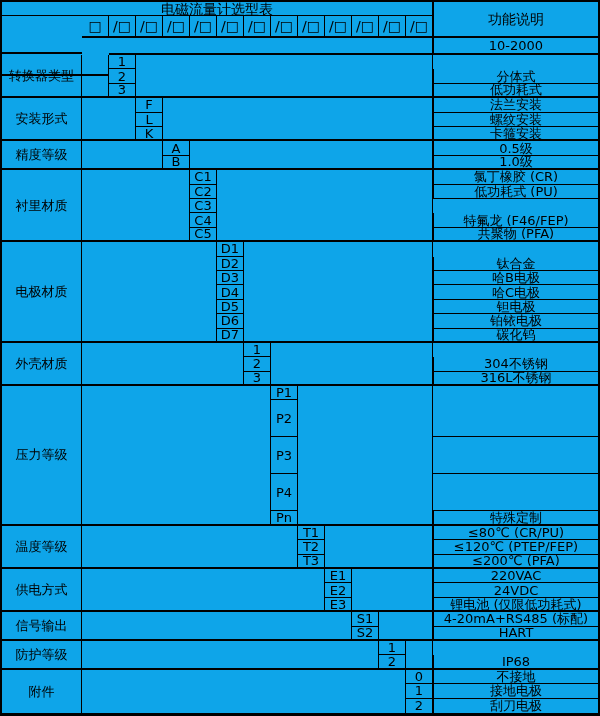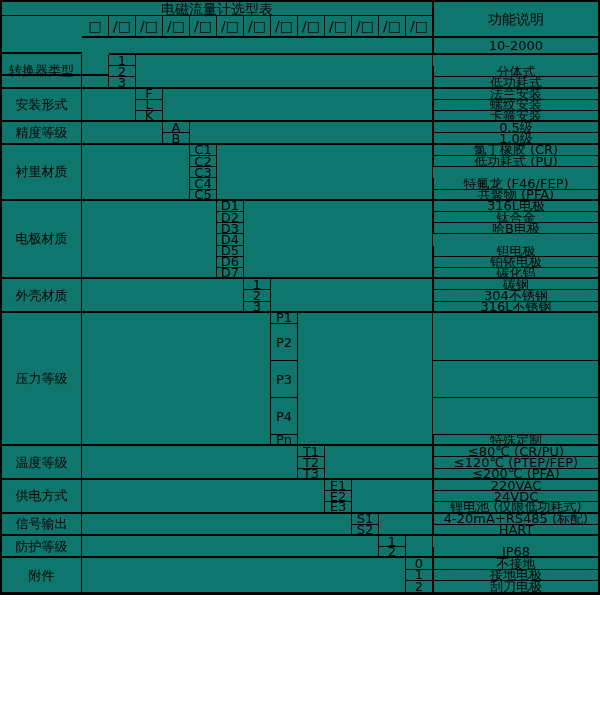--- a/index.html
+++ b/index.html
@@ -1,24 +1,24 @@
 <!DOCTYPE html>
 <html><head>
 <meta charset="utf-8">
 <style>
   * { box-sizing: border-box; margin: 0; padding: 0; }
   html, body { background: #ffffff; }
   body { width: 600px; font-family: "DejaVu Sans", "Liberation Sans", sans-serif; color: #000; }
   .tbl{
-    width: 600px; height: 595px;
+    width: 600px; height: 716px;
     border: 2px solid #000; border-bottom-width: 3px;
     display: grid;
     grid-template-columns: 80px 27px repeat(12, 27px) minmax(0,1fr);
     grid-template-rows: 14px 22px 17px repeat(41, 1fr);
-    background: #0f766e;
+    background: #0ea5e9;
   }
   .c{
     display: flex; align-items: center; justify-content: center;
     border-right: 1px solid #000; border-bottom: 1px solid #000;
     font-size: 13px; line-height: 1; white-space: nowrap;
     overflow: hidden; min-width: 0; min-height: 0;
   }
   .lt{ justify-content: flex-start; padding-left: 3px; margin-top: 36px; }
   .gs{ border-bottom-width: 2px; }   
   .nb{ border-bottom: none; }        
@@ -97,34 +97,33 @@
   <div class="c gs" style="grid-area:17/1/24/2">电极材质</div>
   <div class="c gs" style="grid-area:17/2/24/7"></div>
   <div class="c" style="grid-area:17/7/18/8">D1</div>
   <div class="c" style="grid-area:18/7/19/8">D2</div>
   <div class="c" style="grid-area:19/7/20/8">D3</div>
   <div class="c" style="grid-area:20/7/21/8">D4</div>
   <div class="c" style="grid-area:21/7/22/8">D5</div>
   <div class="c" style="grid-area:22/7/23/8">D6</div>
   <div class="c gs" style="grid-area:23/7/24/8">D7</div>
   <div class="c gs" style="grid-area:17/8/24/15"></div>
-  <div class="c desc" style="grid-area:17/15/18/16">316L电极</div>
   <div class="c desc" style="grid-area:18/15/19/16">钛合金</div>
   <div class="c desc" style="grid-area:19/15/20/16">哈B电极</div>
+  <div class="c desc" style="grid-area:20/15/21/16">哈C电极</div>
   <div class="c desc" style="grid-area:21/15/22/16">钽电极</div>
   <div class="c desc" style="grid-area:22/15/23/16">铂铱电极</div>
   <div class="c desc gs" style="grid-area:23/15/24/16">碳化钨</div>
 
   <div class="c gs" style="grid-area:24/1/27/2">外壳材质</div>
   <div class="c gs" style="grid-area:24/2/27/8"></div>
   <div class="c" style="grid-area:24/8/25/9">1</div>
   <div class="c" style="grid-area:25/8/26/9">2</div>
   <div class="c gs" style="grid-area:26/8/27/9">3</div>
   <div class="c gs" style="grid-area:24/9/27/15"></div>
-  <div class="c desc" style="grid-area:24/15/25/16">碳钢</div>
   <div class="c desc" style="grid-area:25/15/26/16">304不锈钢</div>
   <div class="c desc gs" style="grid-area:26/15/27/16">316L不锈钢</div>
 
   <div class="c gs" style="grid-area:27/1/32/2">压力等级</div>
   <div class="c gs" style="grid-area:27/2/32/9"></div>
   <div class="c" style="grid-area:27/9/28/10">P1</div>
   <div class="c" style="grid-area:28/9/29/10">P2</div>
   <div class="c" style="grid-area:29/9/30/10">P3</div>
   <div class="c" style="grid-area:30/9/31/10">P4</div>
   <div class="c gs" style="grid-area:31/9/32/10">Pn</div>

